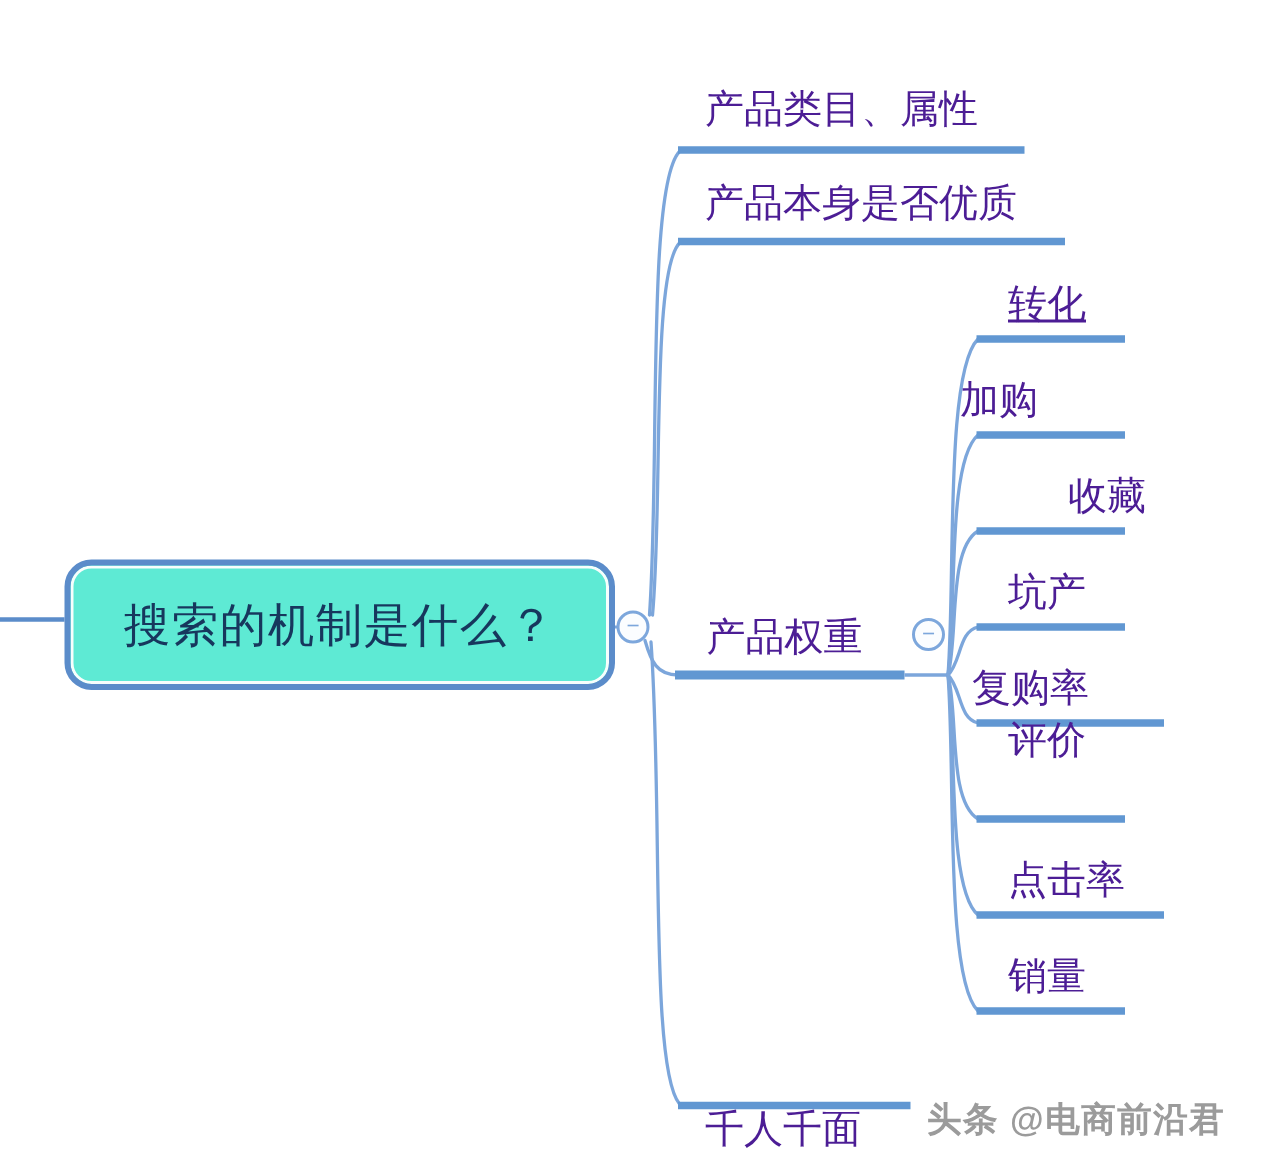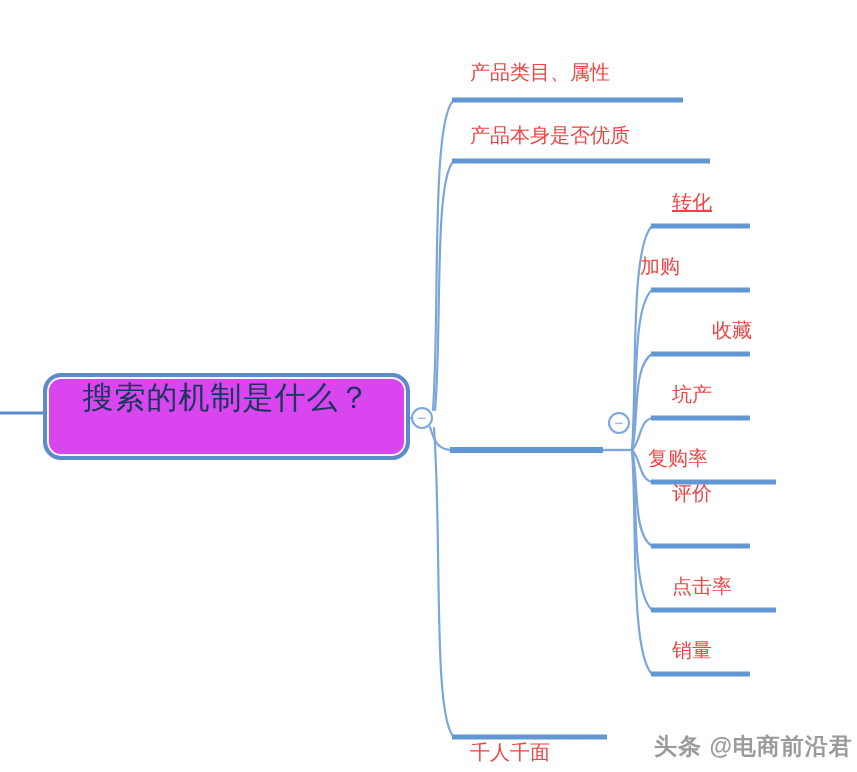--- a/index.html
+++ b/index.html
@@ -21,59 +21,60 @@
     top: 0;
     width: 857px;
     height: 772px;
   }
   .root-node {
     position: absolute;
     left: 43px;
     top: 373px;
     width: 359px;
     height: 79px;
-    background: #d946ef;
+    background: #5eead4;
     border: 4px solid #5b8cca;
     border-radius: 18px;
     box-shadow: inset 0 0 0 2px rgba(255,255,255,0.95);
     display: flex;
+    align-items: center;
     justify-content: center;
     cursor: default;
   }
   .root-node .root-label {
     font-size: 31px;
     color: #17375d;
     letter-spacing: 1px;
     white-space: nowrap;
   }
   .topic {
     position: absolute;
-    font-size: 20px;
-    color: #ef4444;
+    font-size: 26px;
+    color: #4c1d95;
     white-space: nowrap;
     line-height: 28px;
     cursor: default;
   }
   .collapse-btn {
     position: absolute;
     width: 18px;
     height: 18px;
     border: 2px solid #7da7dc;
     border-radius: 50%;
     background: #fbfdff;
     color: #7da7dc;
     font-size: 15px;
     line-height: 17px;
     text-align: center;
     cursor: pointer;
     user-select: none;
   }
   .watermark {
     position: absolute;
-    left: 654px;
+    left: 618px;
     top: 731px;
     font-size: 23px;
     font-weight: bold;
     color: #9b9b9b;
     text-shadow: 2px 2px 0 rgba(255,255,255,0.95), -1px -1px 0 rgba(255,255,255,0.55);
     letter-spacing: 1px;
     white-space: nowrap;
   }
 </style>
 </head>
@@ -120,20 +121,21 @@
 
   <div class="root-node">
     <span class="root-label">搜索的机制是什么？</span>
   </div>
 
   <div class="collapse-btn" style="left:411px; top:407px;">−</div>
   <div class="collapse-btn" style="left:608px; top:412px;">−</div>
 
   <div class="topic" style="left:470px; top:58px;">产品类目、属性</div>
   <div class="topic" style="left:470px; top:121px;">产品本身是否优质</div>
+  <div class="topic" style="left:471px; top:410px;">产品权重</div>
   <div class="topic" style="left:470px; top:738px;">千人千面</div>
 
   <div class="topic" style="left:672px; top:188px;text-decoration:underline;">转化</div>
   <div class="topic" style="left:640px; top:252px;">加购</div>
   <div class="topic" style="left:672px; top:316px;margin-left:40px;">收藏</div>
   <div class="topic" style="left:672px; top:380px;">坑产</div>
   <div class="topic" style="left:648px; top:444px;">复购率</div>
   <div class="topic" style="left:672px; top:479px;">评价</div>
   <div class="topic" style="left:672px; top:572px;text-align:center;">点击率</div>
   <div class="topic" style="left:672px; top:636px;">销量</div>

